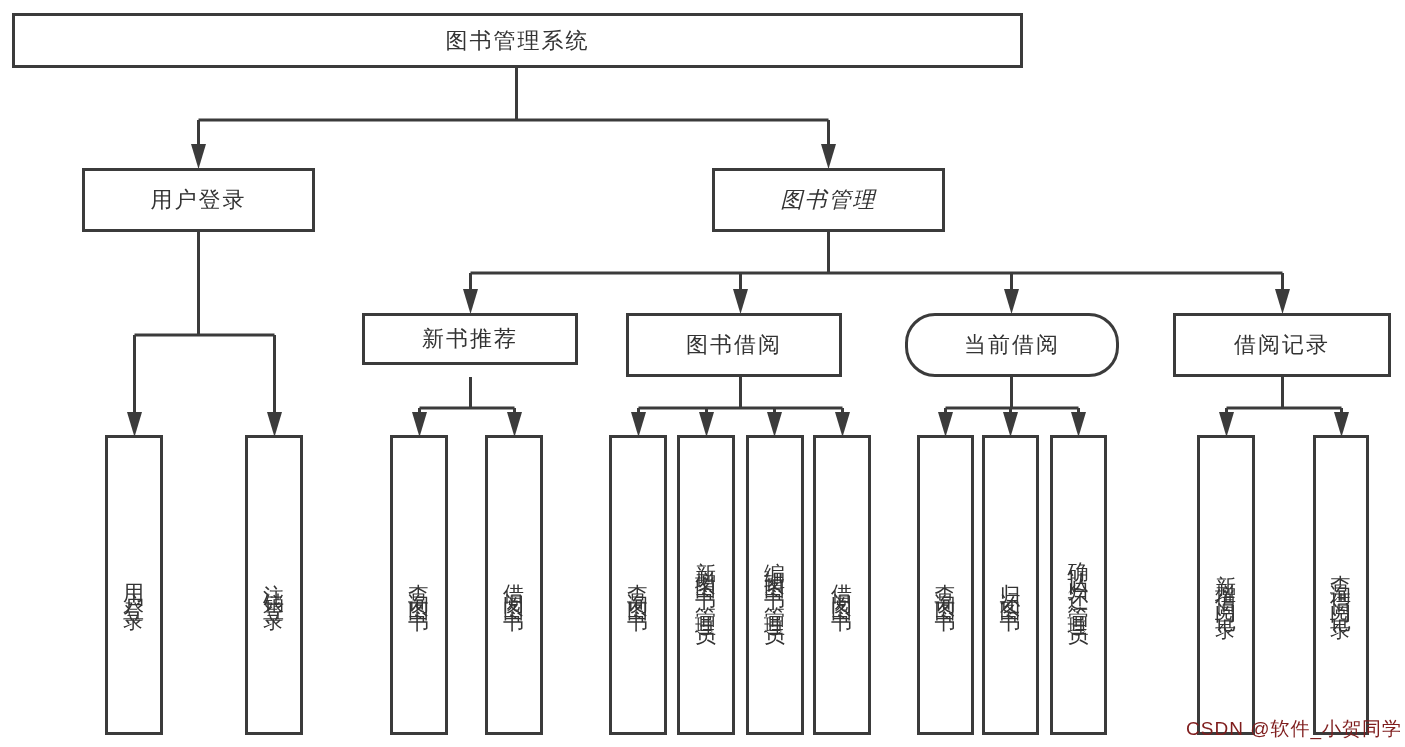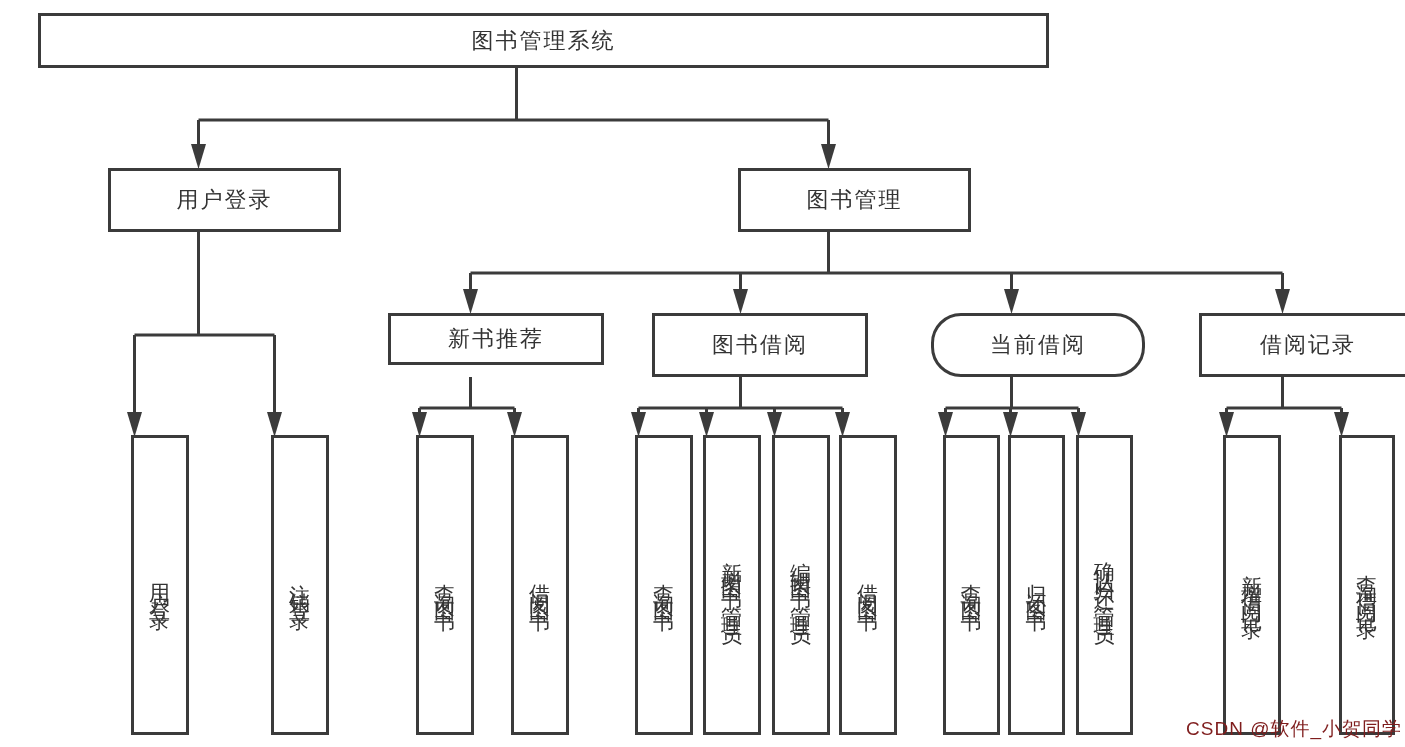--- a/index.html
+++ b/index.html
@@ -17,21 +17,20 @@
     background: #ffffff;
     border: 3px solid #3b3b3b;
     display: flex;
     align-items: center;
     justify-content: center;
     font-size: 22px;
     letter-spacing: 2px;
     color: #333333;
     white-space: nowrap;
     z-index: 1;
-    margin-left: 26px;
   }
   .leaf {
     writing-mode: vertical-rl;
     font-size: 21px;
     letter-spacing: 9px;
     line-height: 1;
     white-space: normal;
   }
   #connectors {
     position: absolute;
@@ -53,21 +52,21 @@
   }
 </style>
 </head>
 <body>
 
 <div id="canvas">
 
   <div class="box" style="left:12px; top:13px; width:1011px; height:55px;">图书管理系统</div>
 
   <div class="box" style="left:82px; top:168px; width:233px; height:64px;">用户登录</div>
-  <div class="box" style="left:712px; top:168px; width:233px; height:64px;">图书管理</div>
+  <div class="box" style="left:712px; top:168px; width:233px; height:64px;font-style:italic;">图书管理</div>
 
   <div class="box" style="left:362px; top:313px; width:216px; height:52px;">新书推荐</div>
   <div class="box" style="left:626px; top:313px; width:216px; height:64px;">图书借阅</div>
   <div class="box" style="left:905px; top:313px; width:214px; height:64px;border-radius:30px;">当前借阅</div>
   <div class="box" style="left:1173px; top:313px; width:218px; height:64px;">借阅记录</div>
 
   <div class="box leaf" style="left:105px; top:435px; width:58px; height:300px;">用户登录</div>
   <div class="box leaf" style="left:245px; top:435px; width:58px; height:300px;">注销登录</div>
 
   <div class="box leaf" style="left:390px; top:435px; width:58px; height:300px;">查询图书</div>

